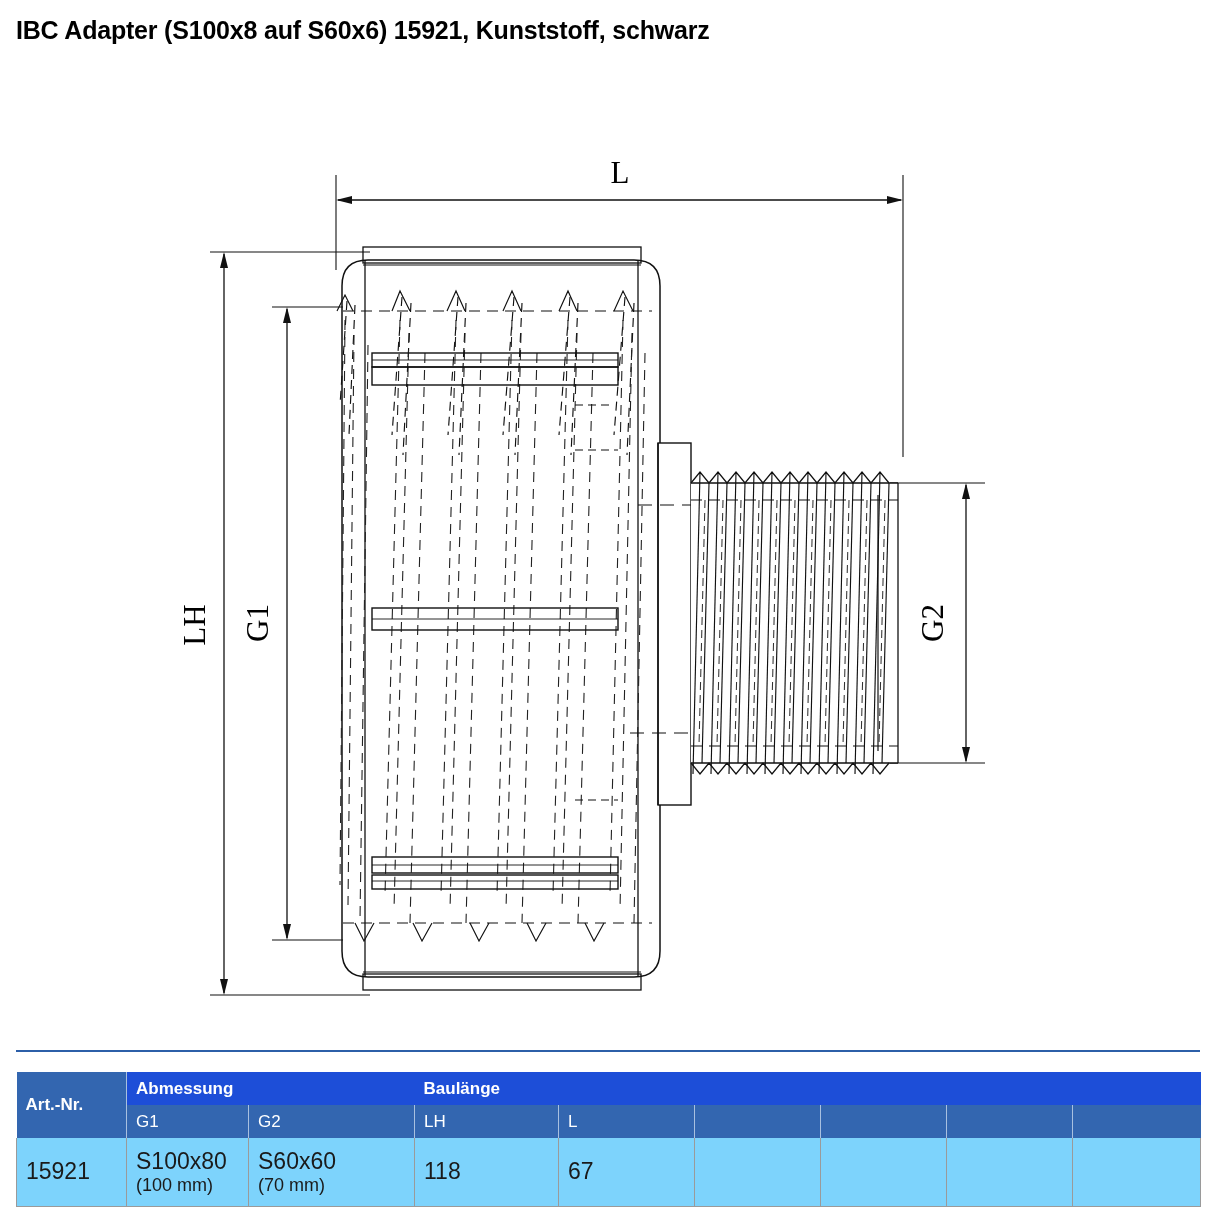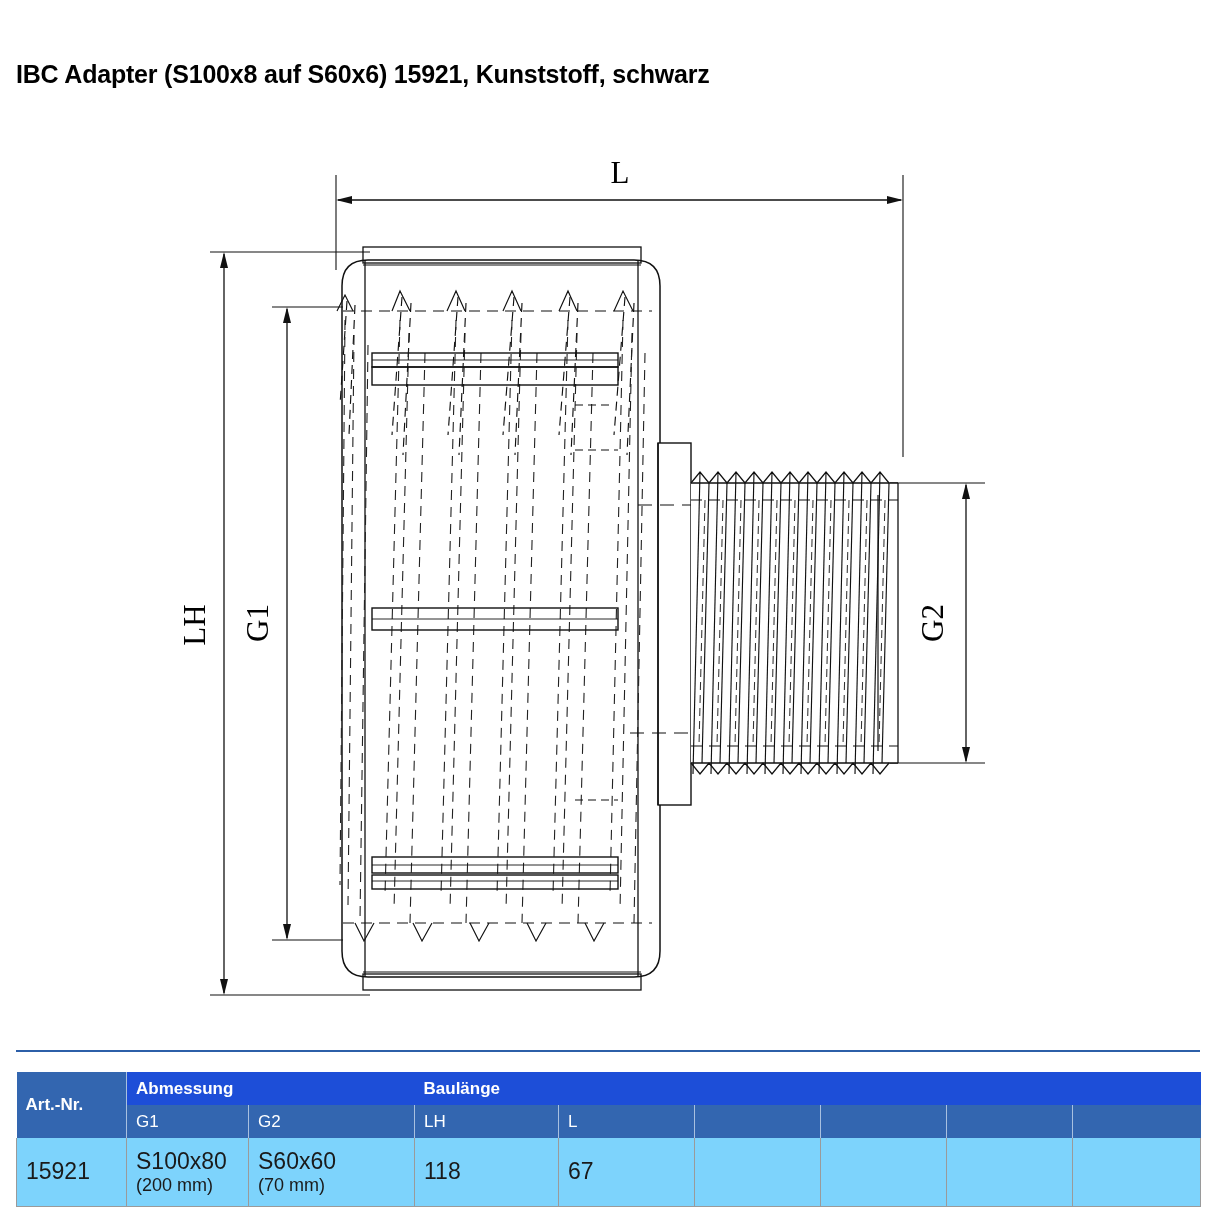--- a/index.html
+++ b/index.html
@@ -14,21 +14,20 @@
     font-family: "Liberation Sans", sans-serif;
     overflow: hidden;
   }
 
   
   #header {
     position: absolute;
     left: 0; top: 0;
     width: 1214px;
     height: 105px;
-    margin-top: 44px;
   }
   #page-title {
     position: absolute;
     left: 16px;
     top: 14px;
     width: 760px;
     font-size: 25px;
     font-weight: bold;
     line-height: 1.32;
     color: #000000;
@@ -369,21 +368,21 @@
         <td class="hdr plain"></td>
         <td class="hdr plain"></td>
         <td class="hdr plain"></td>
         <td class="hdr plain nodiv"></td>
       </tr>
 
       <tr>
         <td class="body-cell firstcol">15921</td>
         <td class="body-cell">
           <span>S100x80</span>
-          <span class="sub">(200 mm)</span>
+          <span class="sub">(100 mm)</span>
         </td>
         <td class="body-cell">
           <span>S60x60</span>
           <span class="sub">(70 mm)</span>
         </td>
         <td class="body-cell">118</td>
         <td class="body-cell">67</td>
         <td class="body-cell"></td>
         <td class="body-cell"></td>
         <td class="body-cell"></td>

